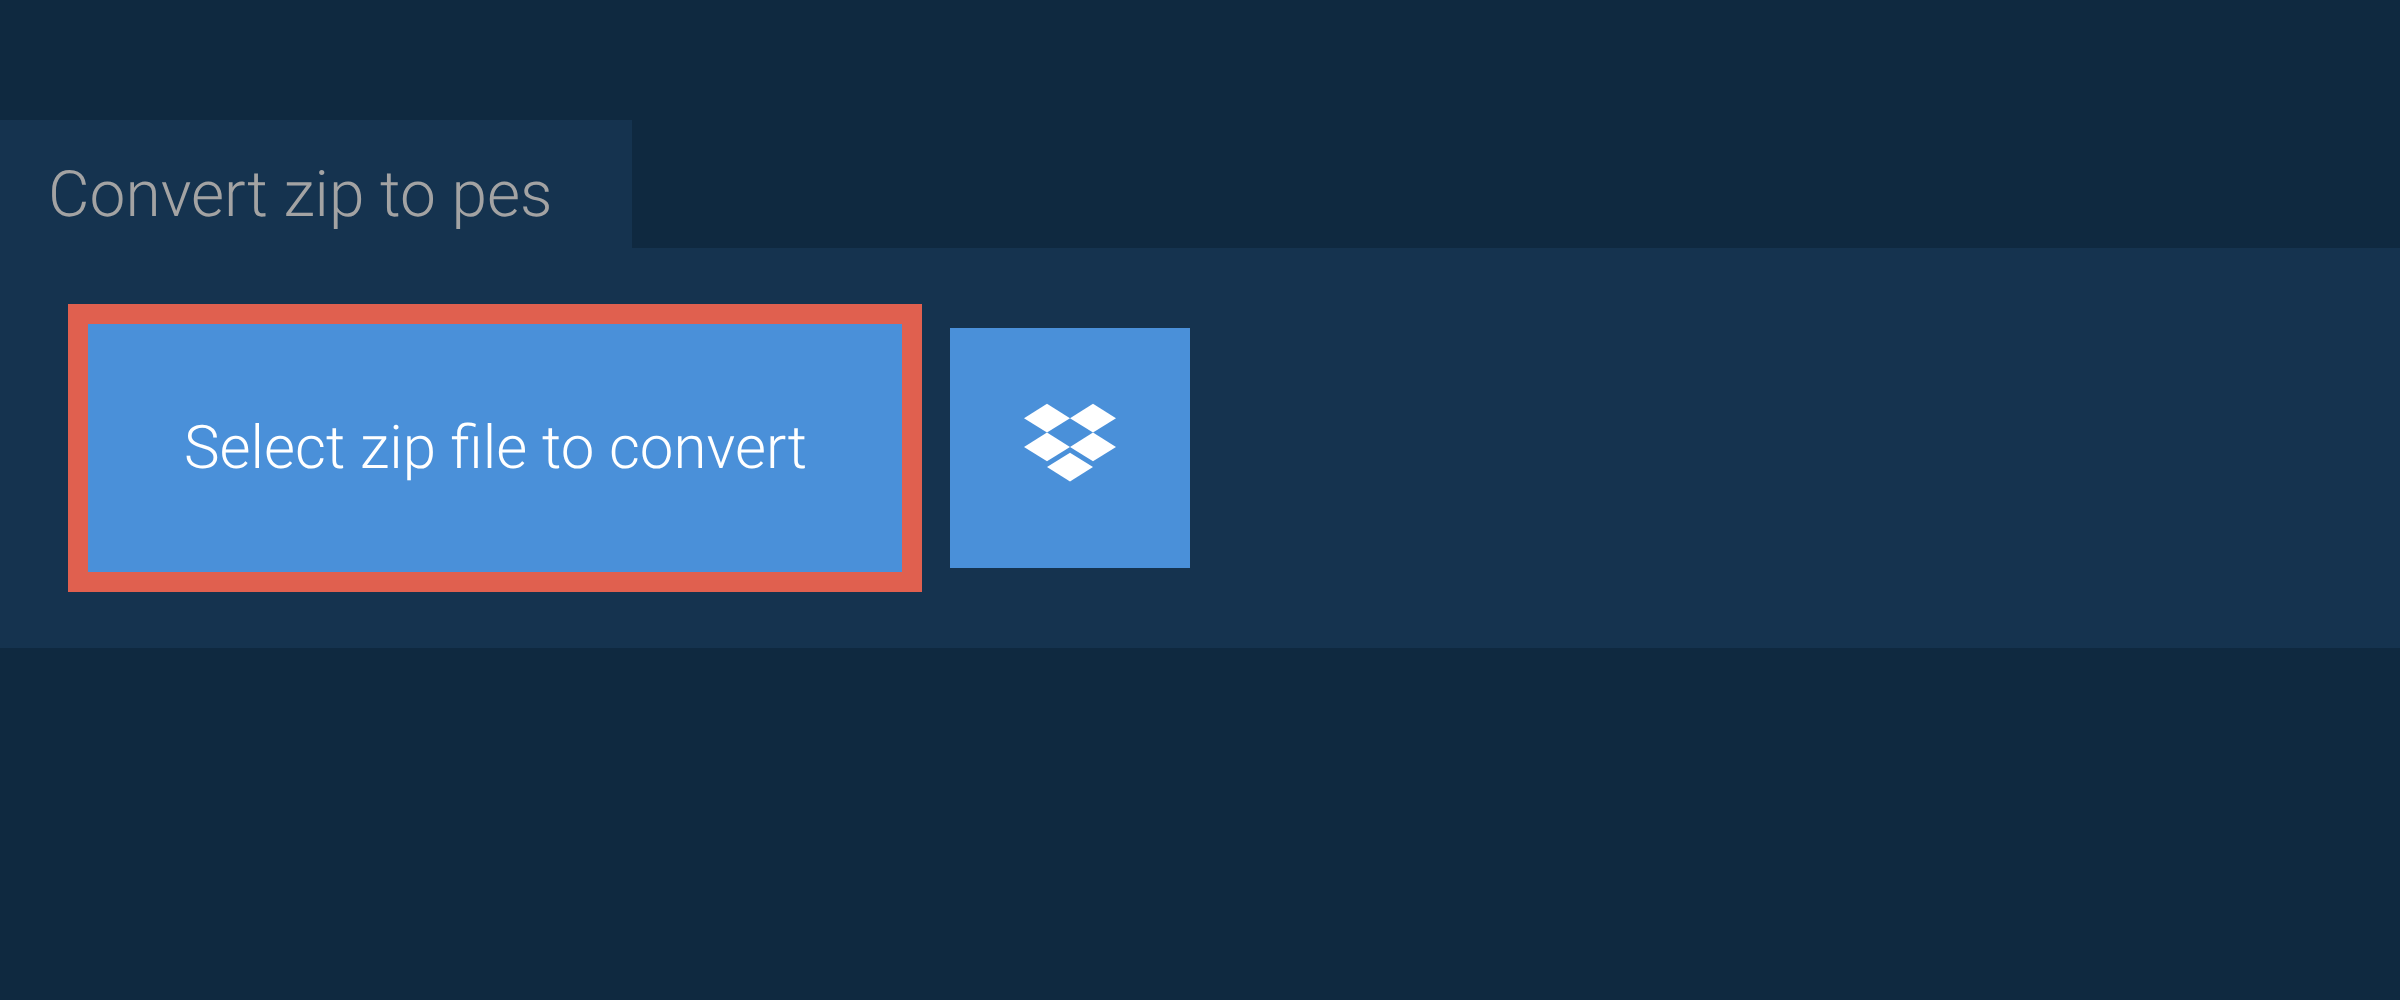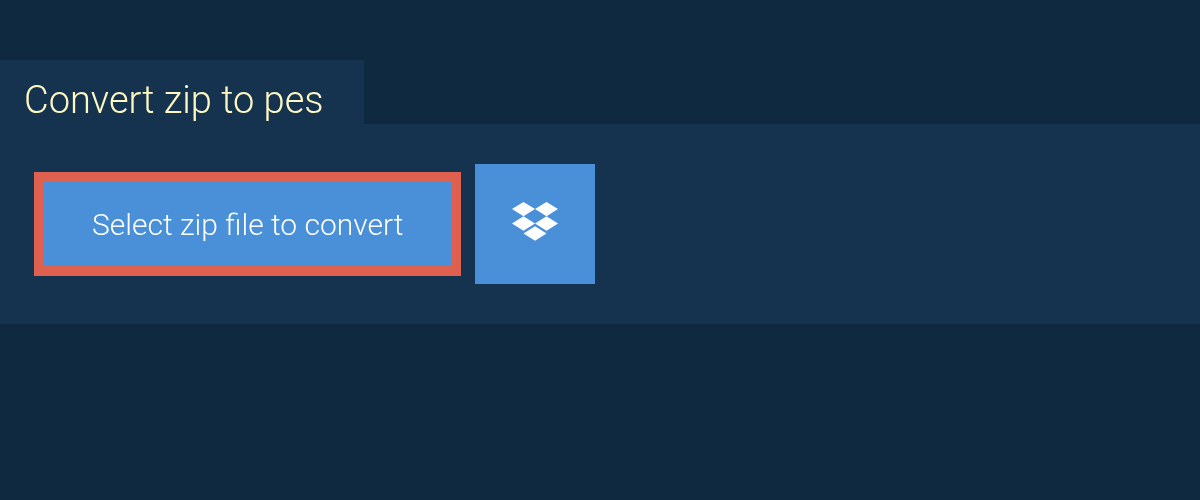--- a/index.html
+++ b/index.html
@@ -14,22 +14,22 @@
       font-family: -apple-system, BlinkMacSystemFont, "Segoe UI", Roboto, Helvetica, Arial, sans-serif;
       position: relative;
       overflow: hidden;
     }
     .tab {
       position: absolute;
       top: 60px;
       left: 0;
       background: #15334f;
       padding: 18px 40px 18px 24px;
-      color: #fef9c3;
-      font-size: 38px;
+      color: #a3a3a3;
+      font-size: 32px;
       font-weight: 300;
     }
     .panel {
       position: absolute;
       top: 124px;
       left: 0;
       right: 0;
       height: 200px;
       background: #15334f;
       padding: 36px 34px;
@@ -41,21 +41,21 @@
       background: #4a90d9;
       border: 10px solid #e0604f;
       color: #ffffff;
       font-size: 30px;
       font-weight: 300;
       padding: 28px 48px;
       cursor: pointer;
       display: inline-flex;
       align-items: center;
       justify-content: center;
-      height: 104px;
+      height: 144px;
     }
     .dropbox-btn {
       background: #4a90d9;
       width: 120px;
       height: 120px;
       display: inline-flex;
       align-items: center;
       justify-content: center;
       cursor: pointer;
     }

